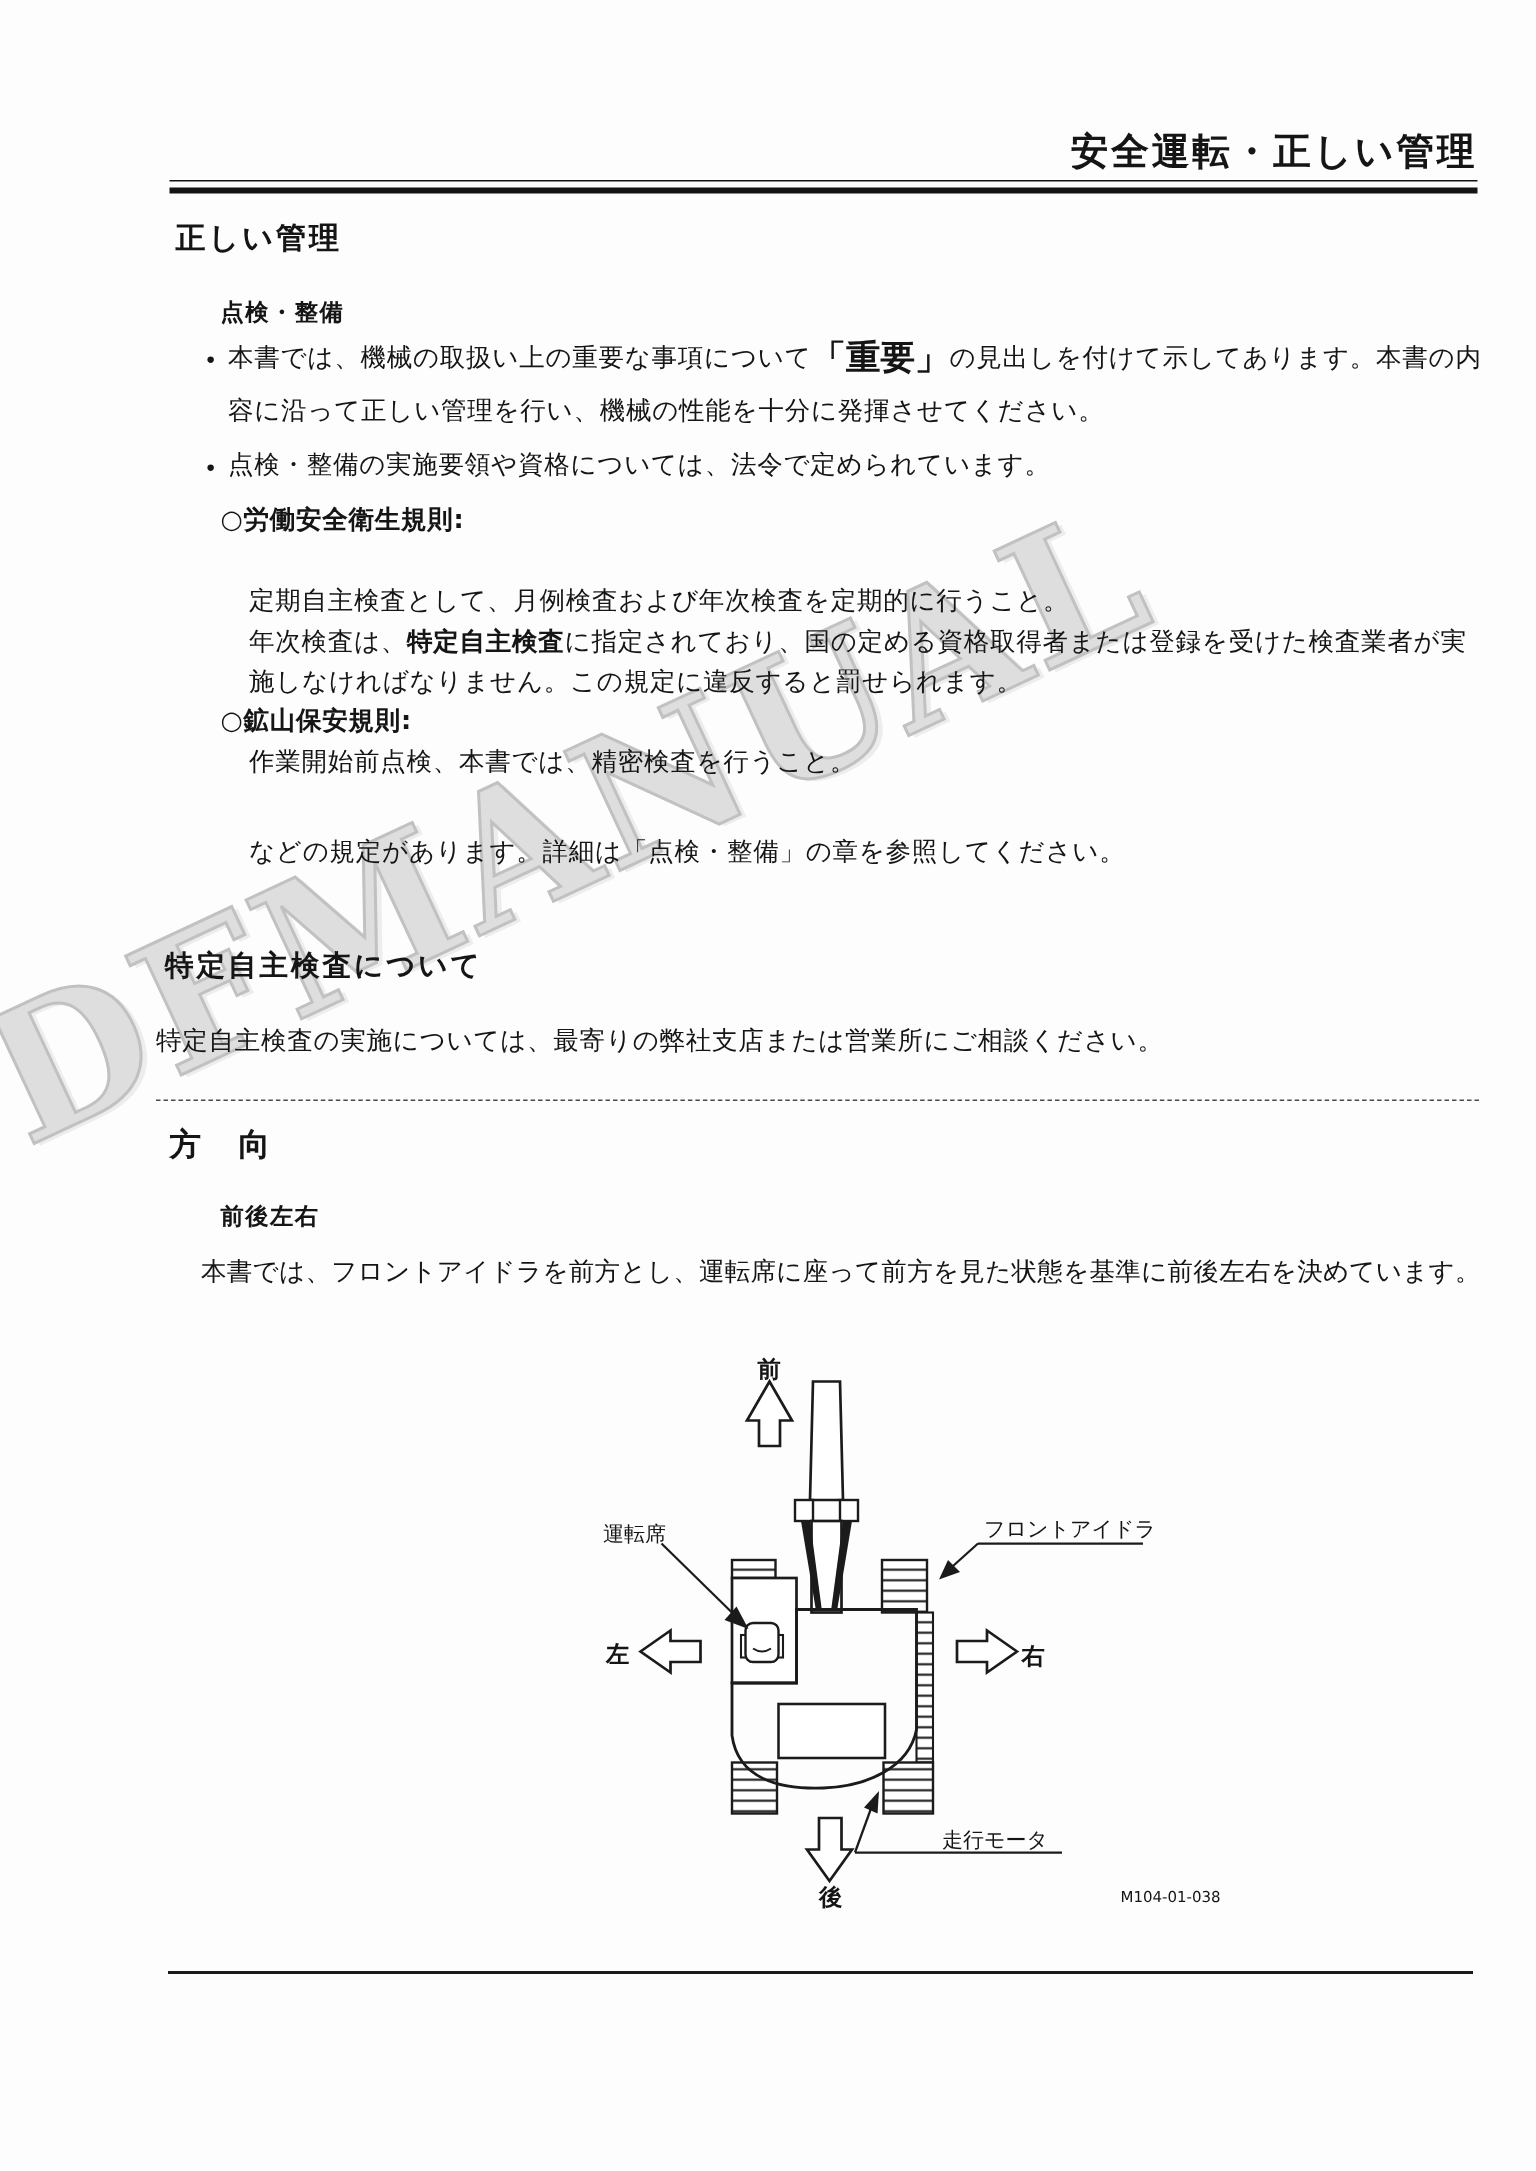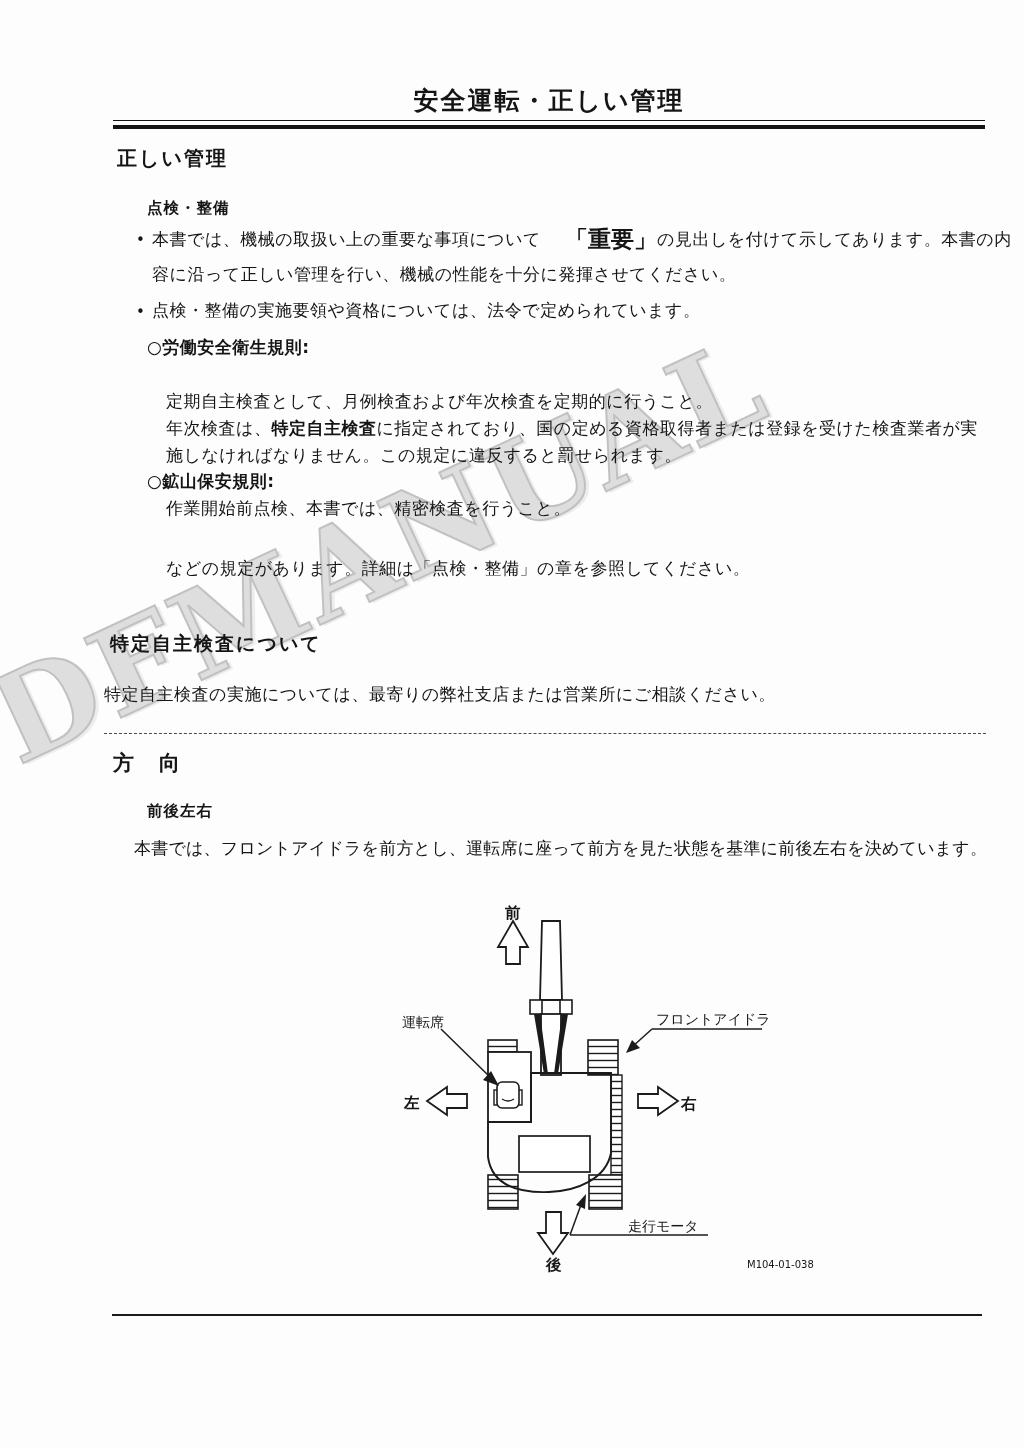--- a/index.html
+++ b/index.html
@@ -3,24 +3,24 @@
 <meta charset="utf-8">
 <style>
   html,body{margin:0;padding:0;background:#ffffff;}
   .page{
     position:relative;width:1024px;height:1447px;background:#fdfdfd;overflow:hidden;
     font-family:"DejaVu Sans","Liberation Sans",sans-serif;color:#151515;
   }
   .abs{position:absolute;z-index:2;}
   .body-txt{font-size:17px;letter-spacing:0.5px;line-height:1.25;white-space:nowrap;}
   .bold{font-weight:bold;}
-  .title{font-size:25px;font-weight:bold;text-align:center;letter-spacing:2px;}
+  .title{font-size:25px;font-weight:bold;text-align:right;letter-spacing:2px;}
   .h1{font-size:20px;font-weight:bold;letter-spacing:2px;}
   .h2{font-size:15.5px;font-weight:bold;letter-spacing:1px;}
-  .emph-big{font-size:23px;font-weight:bold;line-height:1;vertical-align:-2px;letter-spacing:0;margin-left:24px;}
+  .emph-big{font-size:23px;font-weight:bold;line-height:1;vertical-align:-2px;letter-spacing:0;}
   .rule-thin{height:0;border-top:1.5px solid #141414;}
   .rule-thick{height:3.5px;background:#141414;}
   .rule-dotted{height:0;border-top:1px dashed #4a4a4a;}
   .rule-bottom{height:2px;background:#1a1a1a;}
   .bullet-dot{font-size:15px;}
   .watermark{
     position:absolute;left:-115px;top:703px;z-index:1;
     font-family:"DejaVu Serif","Liberation Serif",serif;font-weight:bold;
     font-size:120px;letter-spacing:4px;white-space:nowrap;
     color:#dcdcdc;-webkit-text-stroke:2px #bcbcbc;

